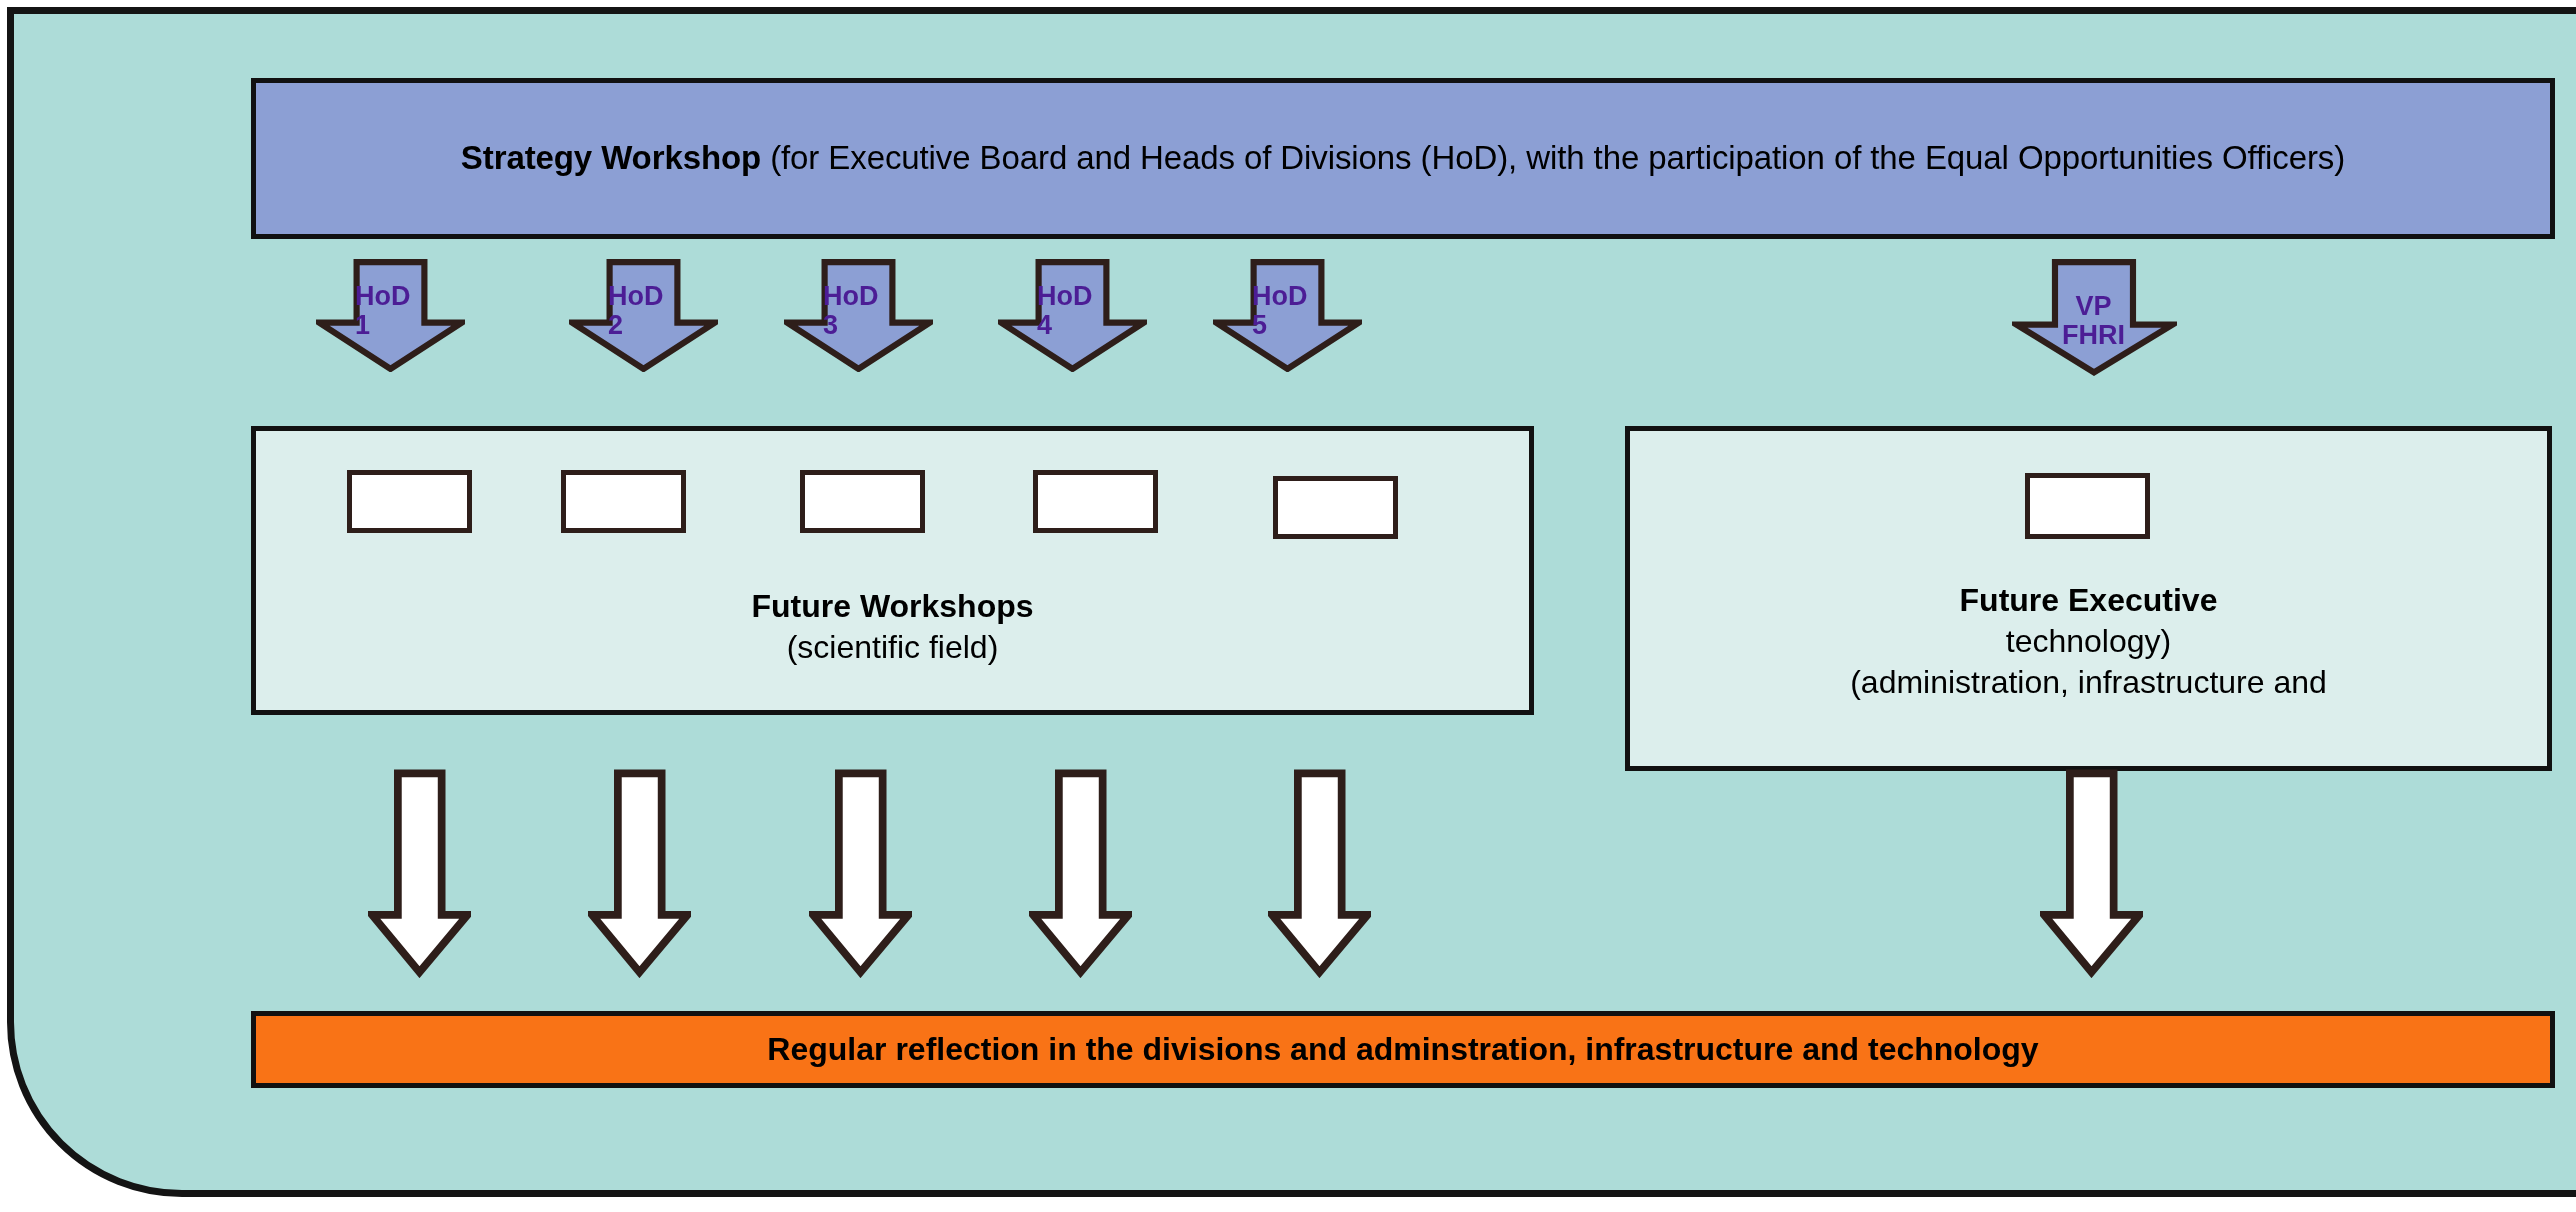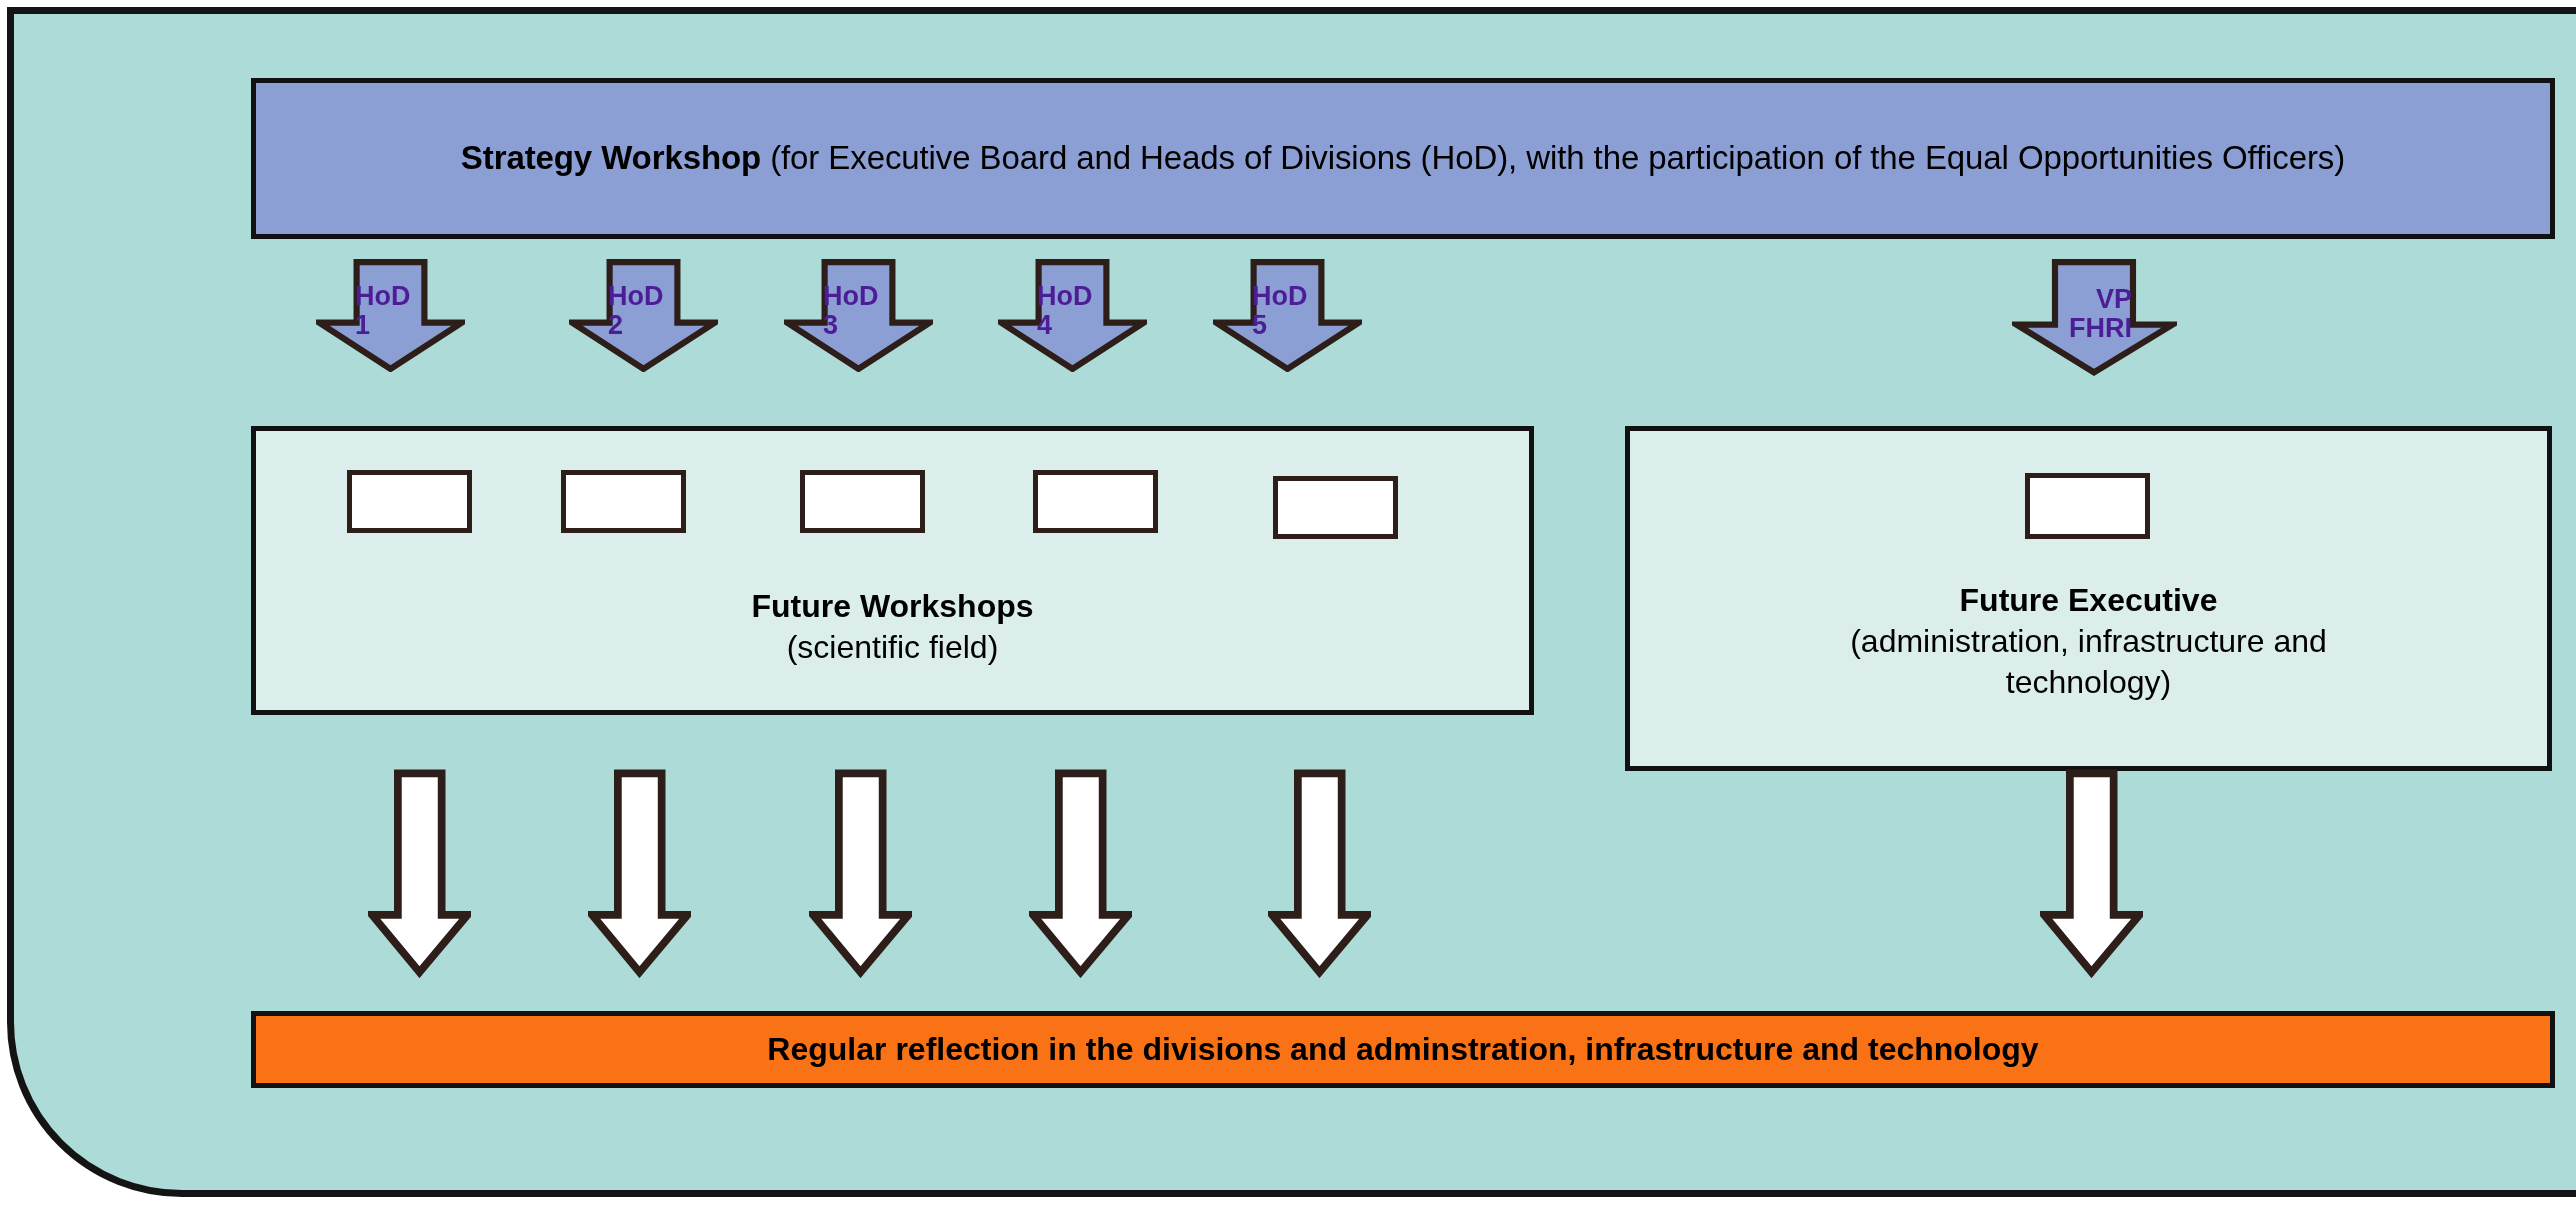--- a/index.html
+++ b/index.html
@@ -181,41 +181,41 @@
     <svg width="149" height="113" viewBox="0 0 290 220">
       <polygon points="79,6 211,6 211,124 284,124 145,214 6,124 79,124" fill="#8C9FD4" stroke="#2E1E1A" stroke-width="12" stroke-linejoin="miter"></polygon>
     </svg>
     <div class="arrow-label" style="left:39px; top:23px;"><span>HoD</span><br><span>5</span></div>
   </div>
 
   <div class="arrow" style="left:2012px; top:259px; width:165px; height:117px;">
     <svg width="165" height="117" viewBox="0 0 320 228">
       <polygon points="83,6 235,6 235,128 312,128 159,221 8,128 83,128" fill="#8C9FD4" stroke="#2E1E1A" stroke-width="12" stroke-linejoin="miter"></polygon>
     </svg>
-    <div class="arrow-label" style="left:43px; top:26px; text-align:right; width:77px;"><span>VP</span><br><span>FHRI</span></div>
+    <div class="arrow-label" style="left:43px; top:33px; text-align:center; width:77px;"><span>VP</span><br><span>FHRI</span></div>
   </div>
 
   <div class="node workshops-box-left">
     <div class="box-caption" style="margin-top:155px;">
       <span class="t-bold">Future Workshops</span>
       <span class="t-reg">(scientific field)</span>
     </div>
   </div>
 
   <div class="slot" style="left:347px;  top:470px; width:125px; height:63px;"></div>
   <div class="slot" style="left:561px; top:470px; width:125px; height:63px;"></div>
   <div class="slot" style="left:800px; top:470px; width:125px; height:63px;"></div>
   <div class="slot" style="left:1033px; top:470px; width:125px; height:63px;"></div>
   <div class="slot" style="left:1273px; top:476px; width:125px; height:63px;"></div>
 
   <div class="node workshops-box-right">
     <div class="box-caption" style="margin-top:149px;">
       <span class="t-bold">Future Executive</span>
+      <span class="t-reg">technology)</span>
       <span class="t-reg">(administration, infrastructure and</span>
-      <span class="t-reg">technology)</span>
     </div>
   </div>
 
   <div class="slot" style="left:2025px; top:473px; width:125px; height:66px;"></div>
 
   <div class="arrow" style="left:368px; top:769px; width:103px; height:209px;">
     <svg width="103" height="209" viewBox="0 0 200 405">
       <polygon points="58,8 143,8 143,283 193,283 100,394 8,283 58,283" fill="#FFFFFF" stroke="#2E1E1A" stroke-width="15" stroke-linejoin="miter"></polygon>
     </svg>
   </div>

